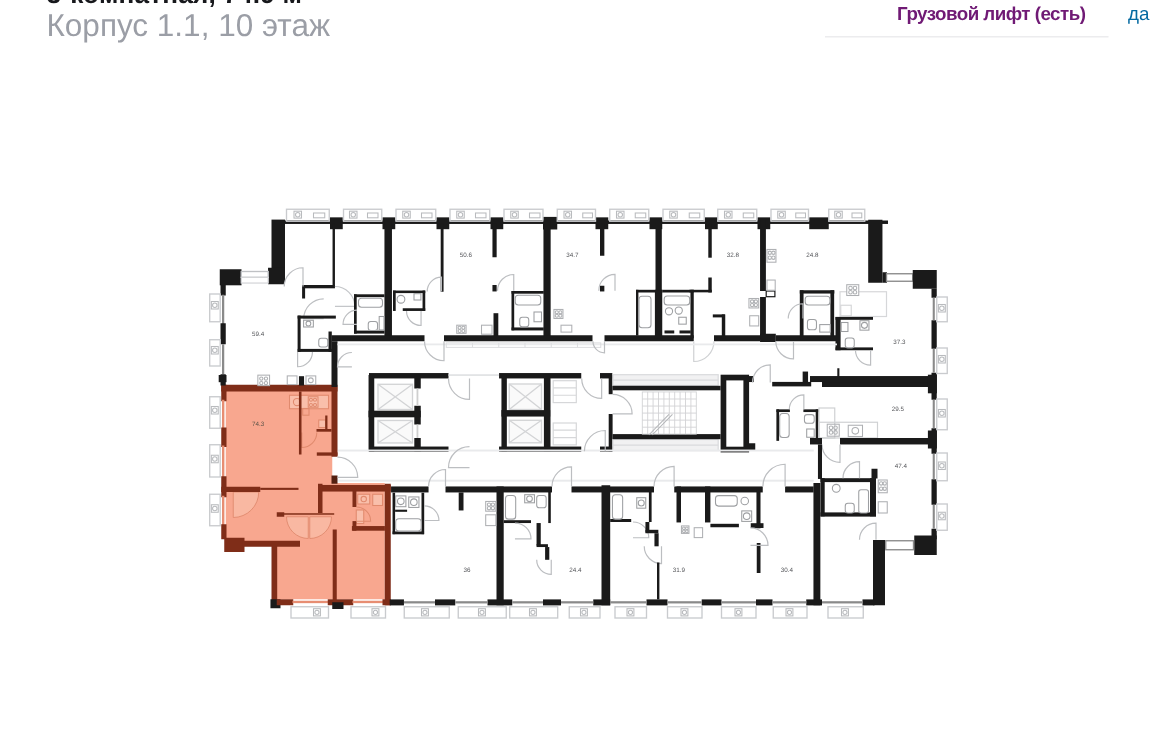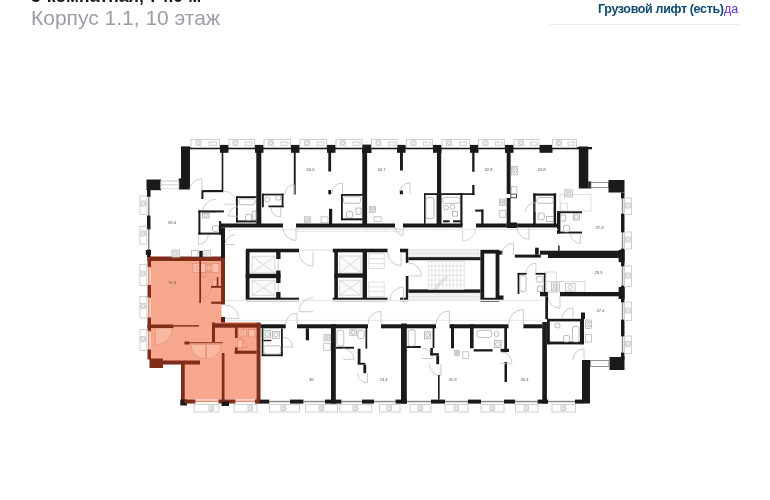--- a/index.html
+++ b/index.html
@@ -1,20 +1,20 @@
 <!DOCTYPE html>
 <html><head>
 <meta charset="utf-8">
 <style>
   html,body{margin:0;padding:0;background:#ffffff;width:770px;height:500px;overflow:hidden;}
   body{font-family:"Liberation Sans",sans-serif;position:relative;}
   .hdr-title{position:absolute;left:31px;top:-14px;font-size:17.5px;font-weight:bold;color:#17181c;letter-spacing:0.1px;}
   .hdr-sub{position:absolute;left:31px;top:6px;font-size:21px;color:#9b9ea6;}
-  .hdr-right{position:absolute;left:550px;top:1.5px;font-size:12.5px;font-weight:bold;color:#0c4a6e;letter-spacing:-0.35px;padding-left:48px;}
-  .hdr-da{position:absolute;left:724px;top:1.5px;font-size:12.5px;color:#6d28d9;}
+  .hdr-right{position:absolute;left:550px;top:1.5px;font-size:12.5px;font-weight:bold;color:#701a75;letter-spacing:-0.35px;padding-left:48px;}
+  .hdr-da{position:absolute;left:752px;top:1.5px;font-size:12.5px;color:#0369a1;}
   .hdr-line{position:absolute;left:550px;top:23.5px;width:189px;height:1.2px;background:#ececee;}
   svg{position:absolute;left:0;top:0;}
   text{font-family:"Liberation Sans",sans-serif;}
 </style>
 </head>
 <body>
 
 <div class="hdr-title">3-комнатная, 74.9 м²</div>
 
 <div class="hdr-sub">Корпус 1.1, 10 этаж</div>

